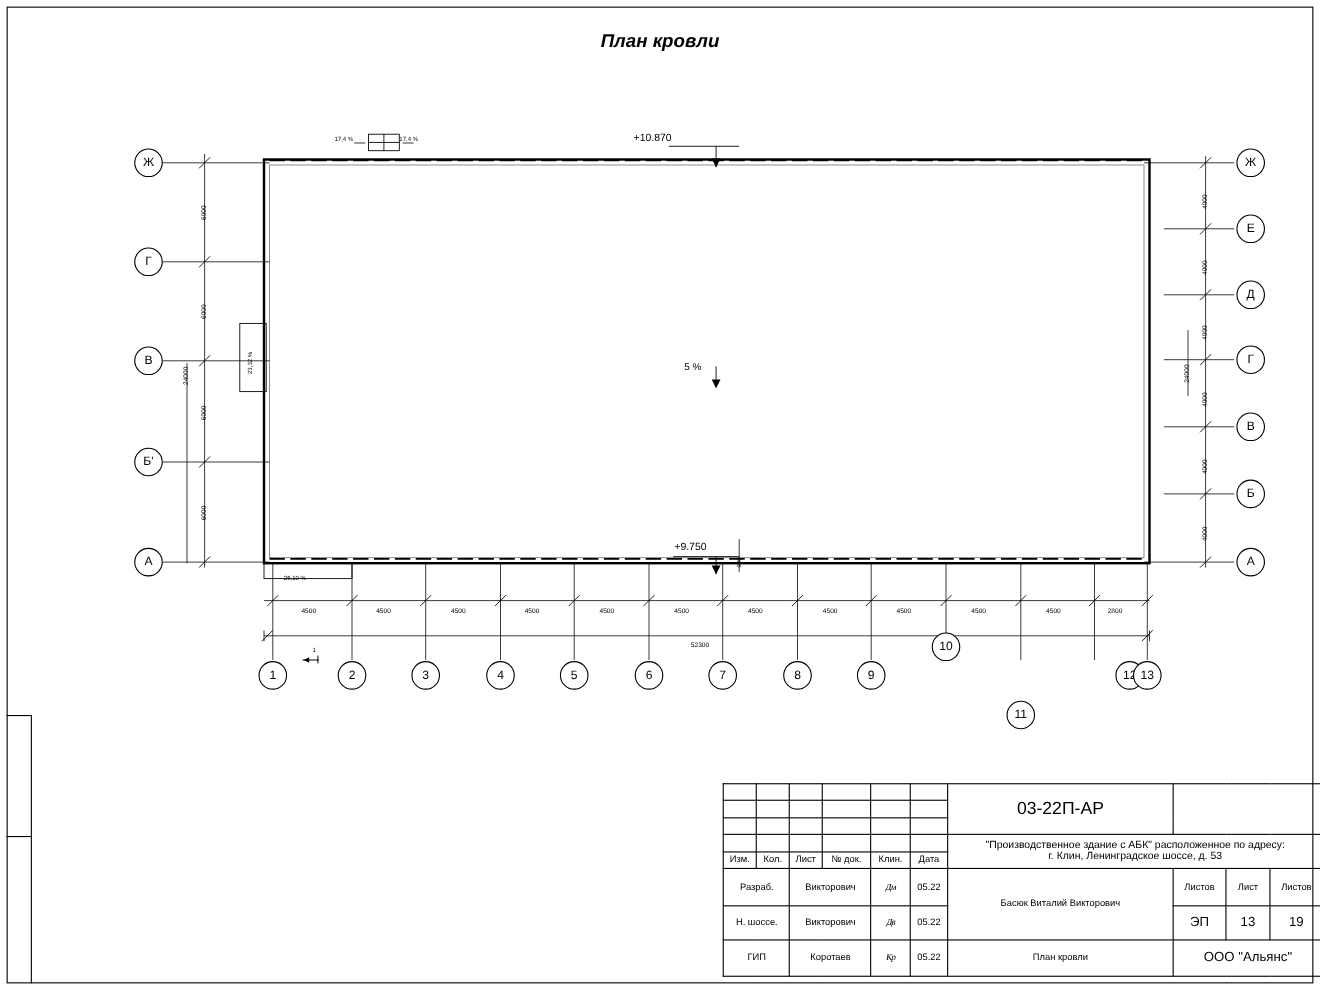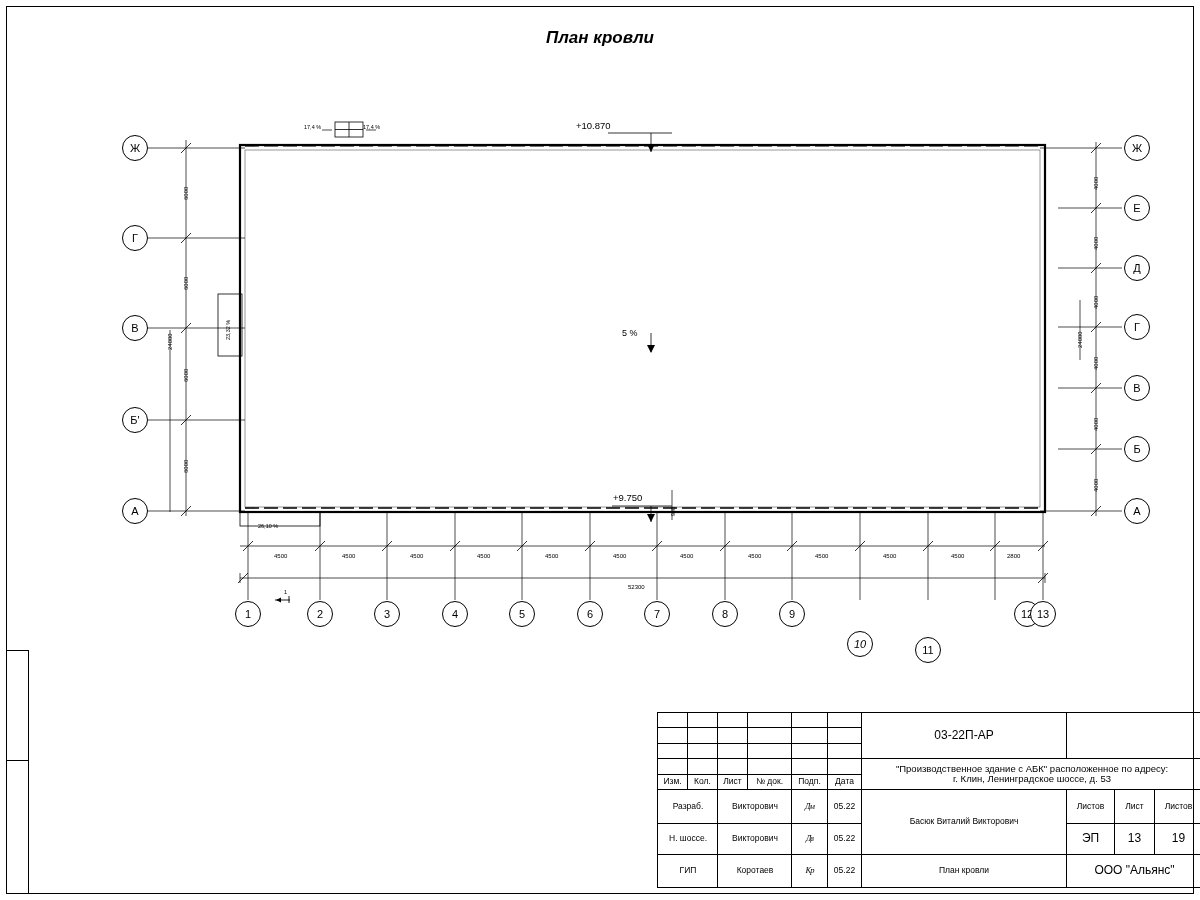--- a/index.html
+++ b/index.html
@@ -88,21 +88,21 @@
   }
   .stamp td {
     border:1px solid #000;
     padding:0 2px;
     text-align:center;
     vertical-align:middle;
     font-size:8.5px;
     line-height:1.1;
   }
   .stamp td.l { text-align:center; padding-left:3px; }
-  .stamp .code { font-size:12px; }
+  .stamp .code { font-size:16px; }
   .stamp .obj { font-size:9.5px; }
   .stamp .org { font-size:12px; }
   .stamp .big { font-size:12px; }
   .sig {
     font-family:"Liberation Serif", serif;
     font-style:italic;
     font-size:11px;
     letter-spacing:-1px;
   }
 </style>
@@ -294,21 +294,21 @@
   </div>
 <div class="ax-bubble" style="left:644px; top:601px;">
     <span>7</span>
   </div>
 <div class="ax-bubble" style="left:712px; top:601px;">
     <span>8</span>
   </div>
 <div class="ax-bubble" style="left:779px; top:601px;">
     <span>9</span>
   </div>
-<div class="ax-bubble" style="left:847px; top:631px;font-style:italic;">
+<div class="ax-bubble" style="left:847px; top:575px;">
     <span>10</span>
   </div>
 <div class="ax-bubble" style="left:915px; top:601px;margin-top:36px;">
     <span>11</span>
   </div>
 <div class="ax-bubble" style="left:1014px; top:601px;">
     <span>12</span>
   </div>
 <div class="ax-bubble" style="left:1030px; top:601px;">
     <span>13</span>
@@ -405,21 +405,21 @@
       <td rowspan="2" colspan="4" class="obj">
         <div>"Производственное здание с АБК" расположенное по адресу:</div>
         <div>г. Клин, Ленинградское шоссе, д. 53</div>
       </td>
     </tr>
     <tr style="height:13px">
       <td>Изм.</td>
       <td>Кол.</td>
       <td>Лист</td>
       <td>№ док.</td>
-      <td>Подп.</td>
+      <td>Клин.</td>
       <td>Дата</td>
     </tr>
 
     <tr style="height:28px">
       <td colspan="2" class="l">Разраб.</td>
       <td colspan="2" class="l">Викторович</td>
       <td class="sig">Дм</td>
       <td>05.22</td>
       <td rowspan="2">Басюк Виталий Викторович</td>
       <td>Листов</td>

